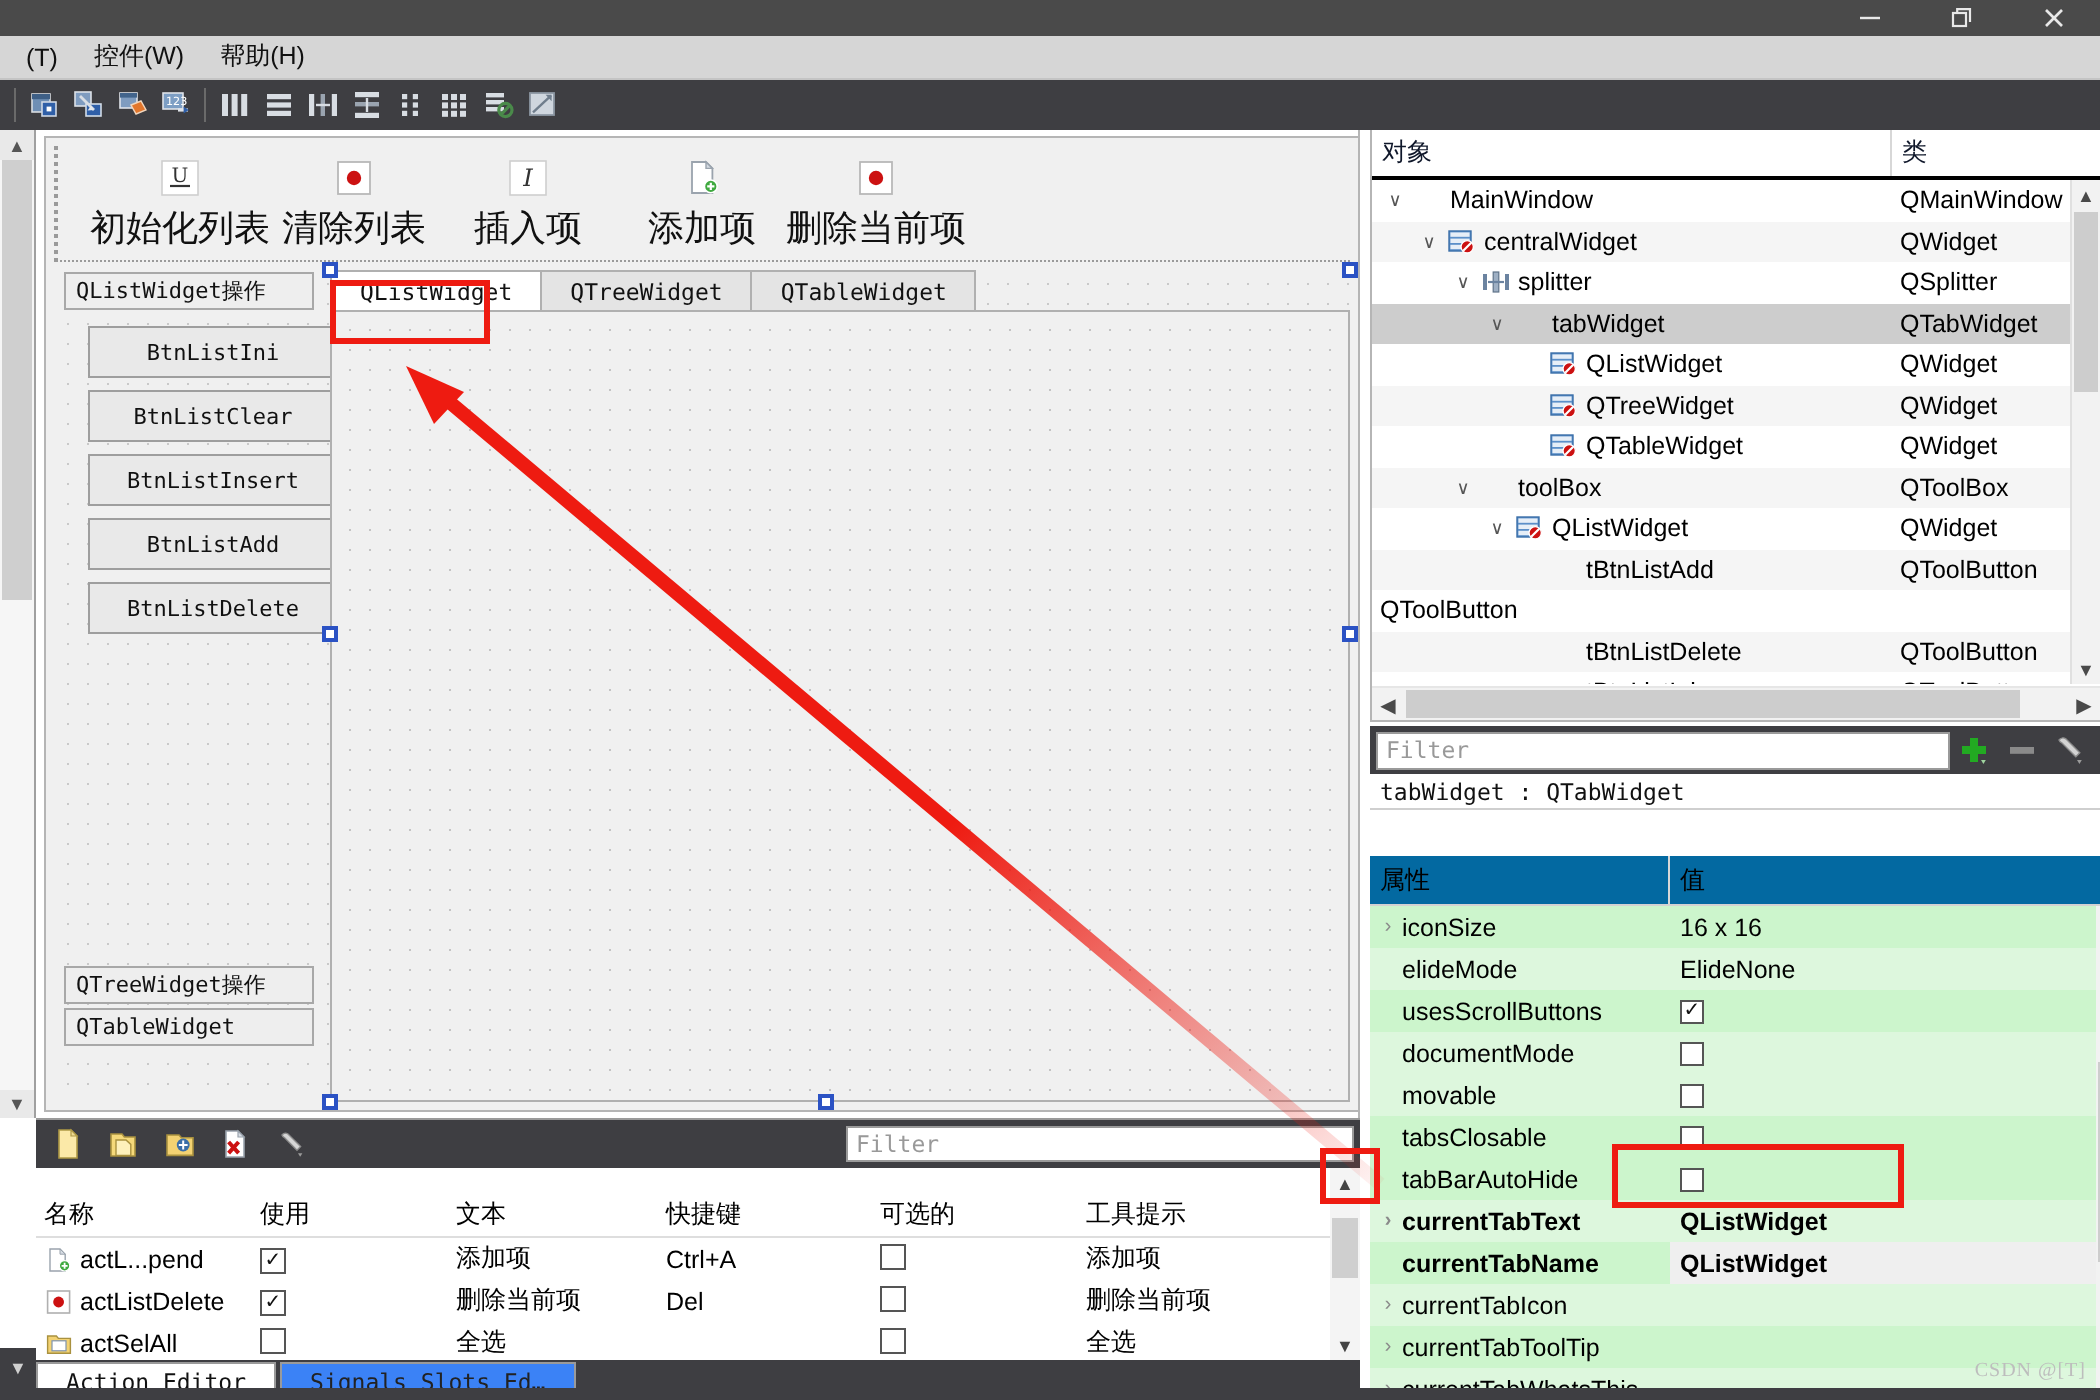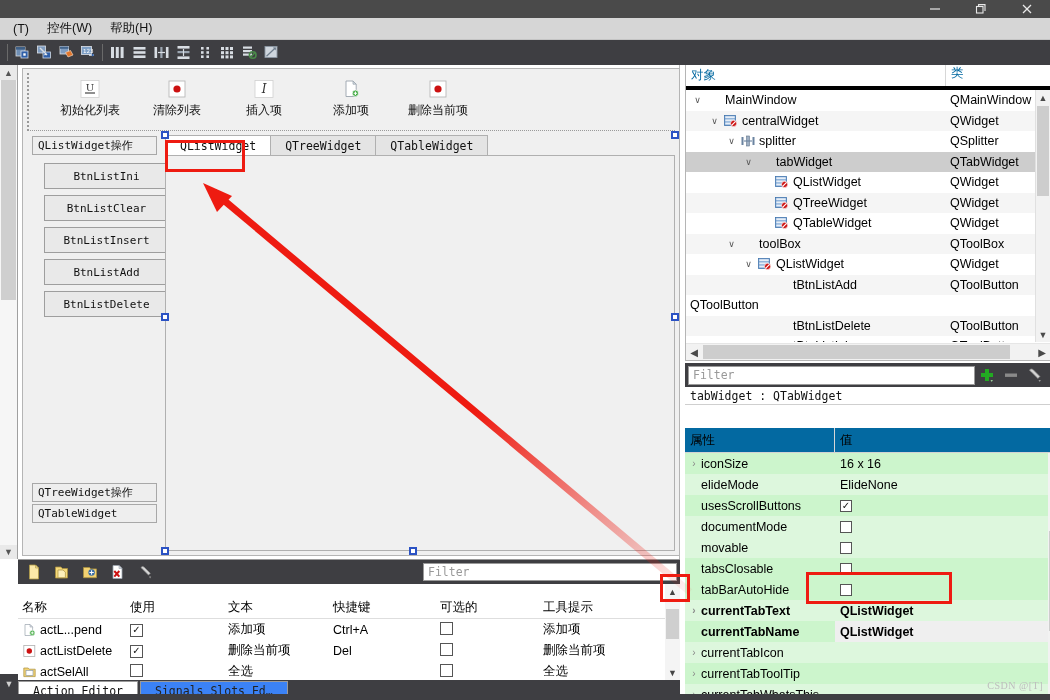--- a/index.html
+++ b/index.html
@@ -77,21 +77,21 @@
     background:#f0f0f0;
     border-left:2px dotted #9a9a9a;
     border-bottom:1px dotted #9a9a9a;
     display:flex; align-items:flex-start; padding-left:26px; gap:17px;
   }
   .ftb-btn {
     width:70px; display:flex; flex-direction:column; align-items:center; gap:3px;
     padding-top:6px;
   }
   .ftb-ico { width:22px; height:20px; display:flex; align-items:center; justify-content:center; }
-  .ftb-lbl { font-size:12px; color:#111; white-space:nowrap; font-family:"DejaVu Sans", sans-serif; }
+  .ftb-lbl { font-size:18px; color:#111; white-space:nowrap; font-family:"DejaVu Sans", sans-serif; }
 
   
   .splitter {
     position:absolute; left:4px; top:66px; right:4px; bottom:4px;
     background:#f0f0f0;
     background-image:radial-gradient(circle, #c9c9c9 0.6px, transparent 0.7px);
     background-size:10px 10px; background-position:2px 2px;
     display:flex;
   }
   .toolbox {
@@ -133,22 +133,22 @@
     border:1px solid #1c3f93;
   }
   .handle.hollow { background:#ffffff; border:2px solid #2b52c4; width:8px; height:8px; }
 
   
   .objpanel {
     position:absolute; left:685px; top:65px; width:365px; height:296px;
     background:#ffffff; border-left:1px solid #b5b5b5; border-bottom:1px solid #b5b5b5;
   }
   .obj-head {
-    display:flex; height:25px; border-bottom:4px solid #000000; background:#ffffff;
-    font-size:12.5px; color:#0369a1; 
+    display:flex; height:25px; border-bottom:2px solid #000000; background:#ffffff;
+    font-size:12.5px; color:#0f172a; align-items:center;
   }
   .obj-head .c1 { width:260px; padding-left:5px; border-right:1px solid #d7d7d7; height:100%; display:flex; align-items:center;}
   .obj-head .c2 { flex:1; padding-left:5px; }
   .obj-rows { position:absolute; left:0; top:25px; right:15px; bottom:18px; overflow:hidden; }
   .orow { display:flex; height:20.5px; align-items:center; font-size:12.5px; }
   .orow.alt { background:#f5f5f5; }
   .orow.sel { background:#cdcdcd; }
   .orow .oc1 { width:260px; display:flex; align-items:center; height:100%; white-space:nowrap; }
   .orow .oc2 { flex:1; padding-left:4px; white-space:nowrap; }
   .chev { width:11px; height:11px; margin-right:3px; color:#555; font-size:9px; display:flex; align-items:center; justify-content:center; }

